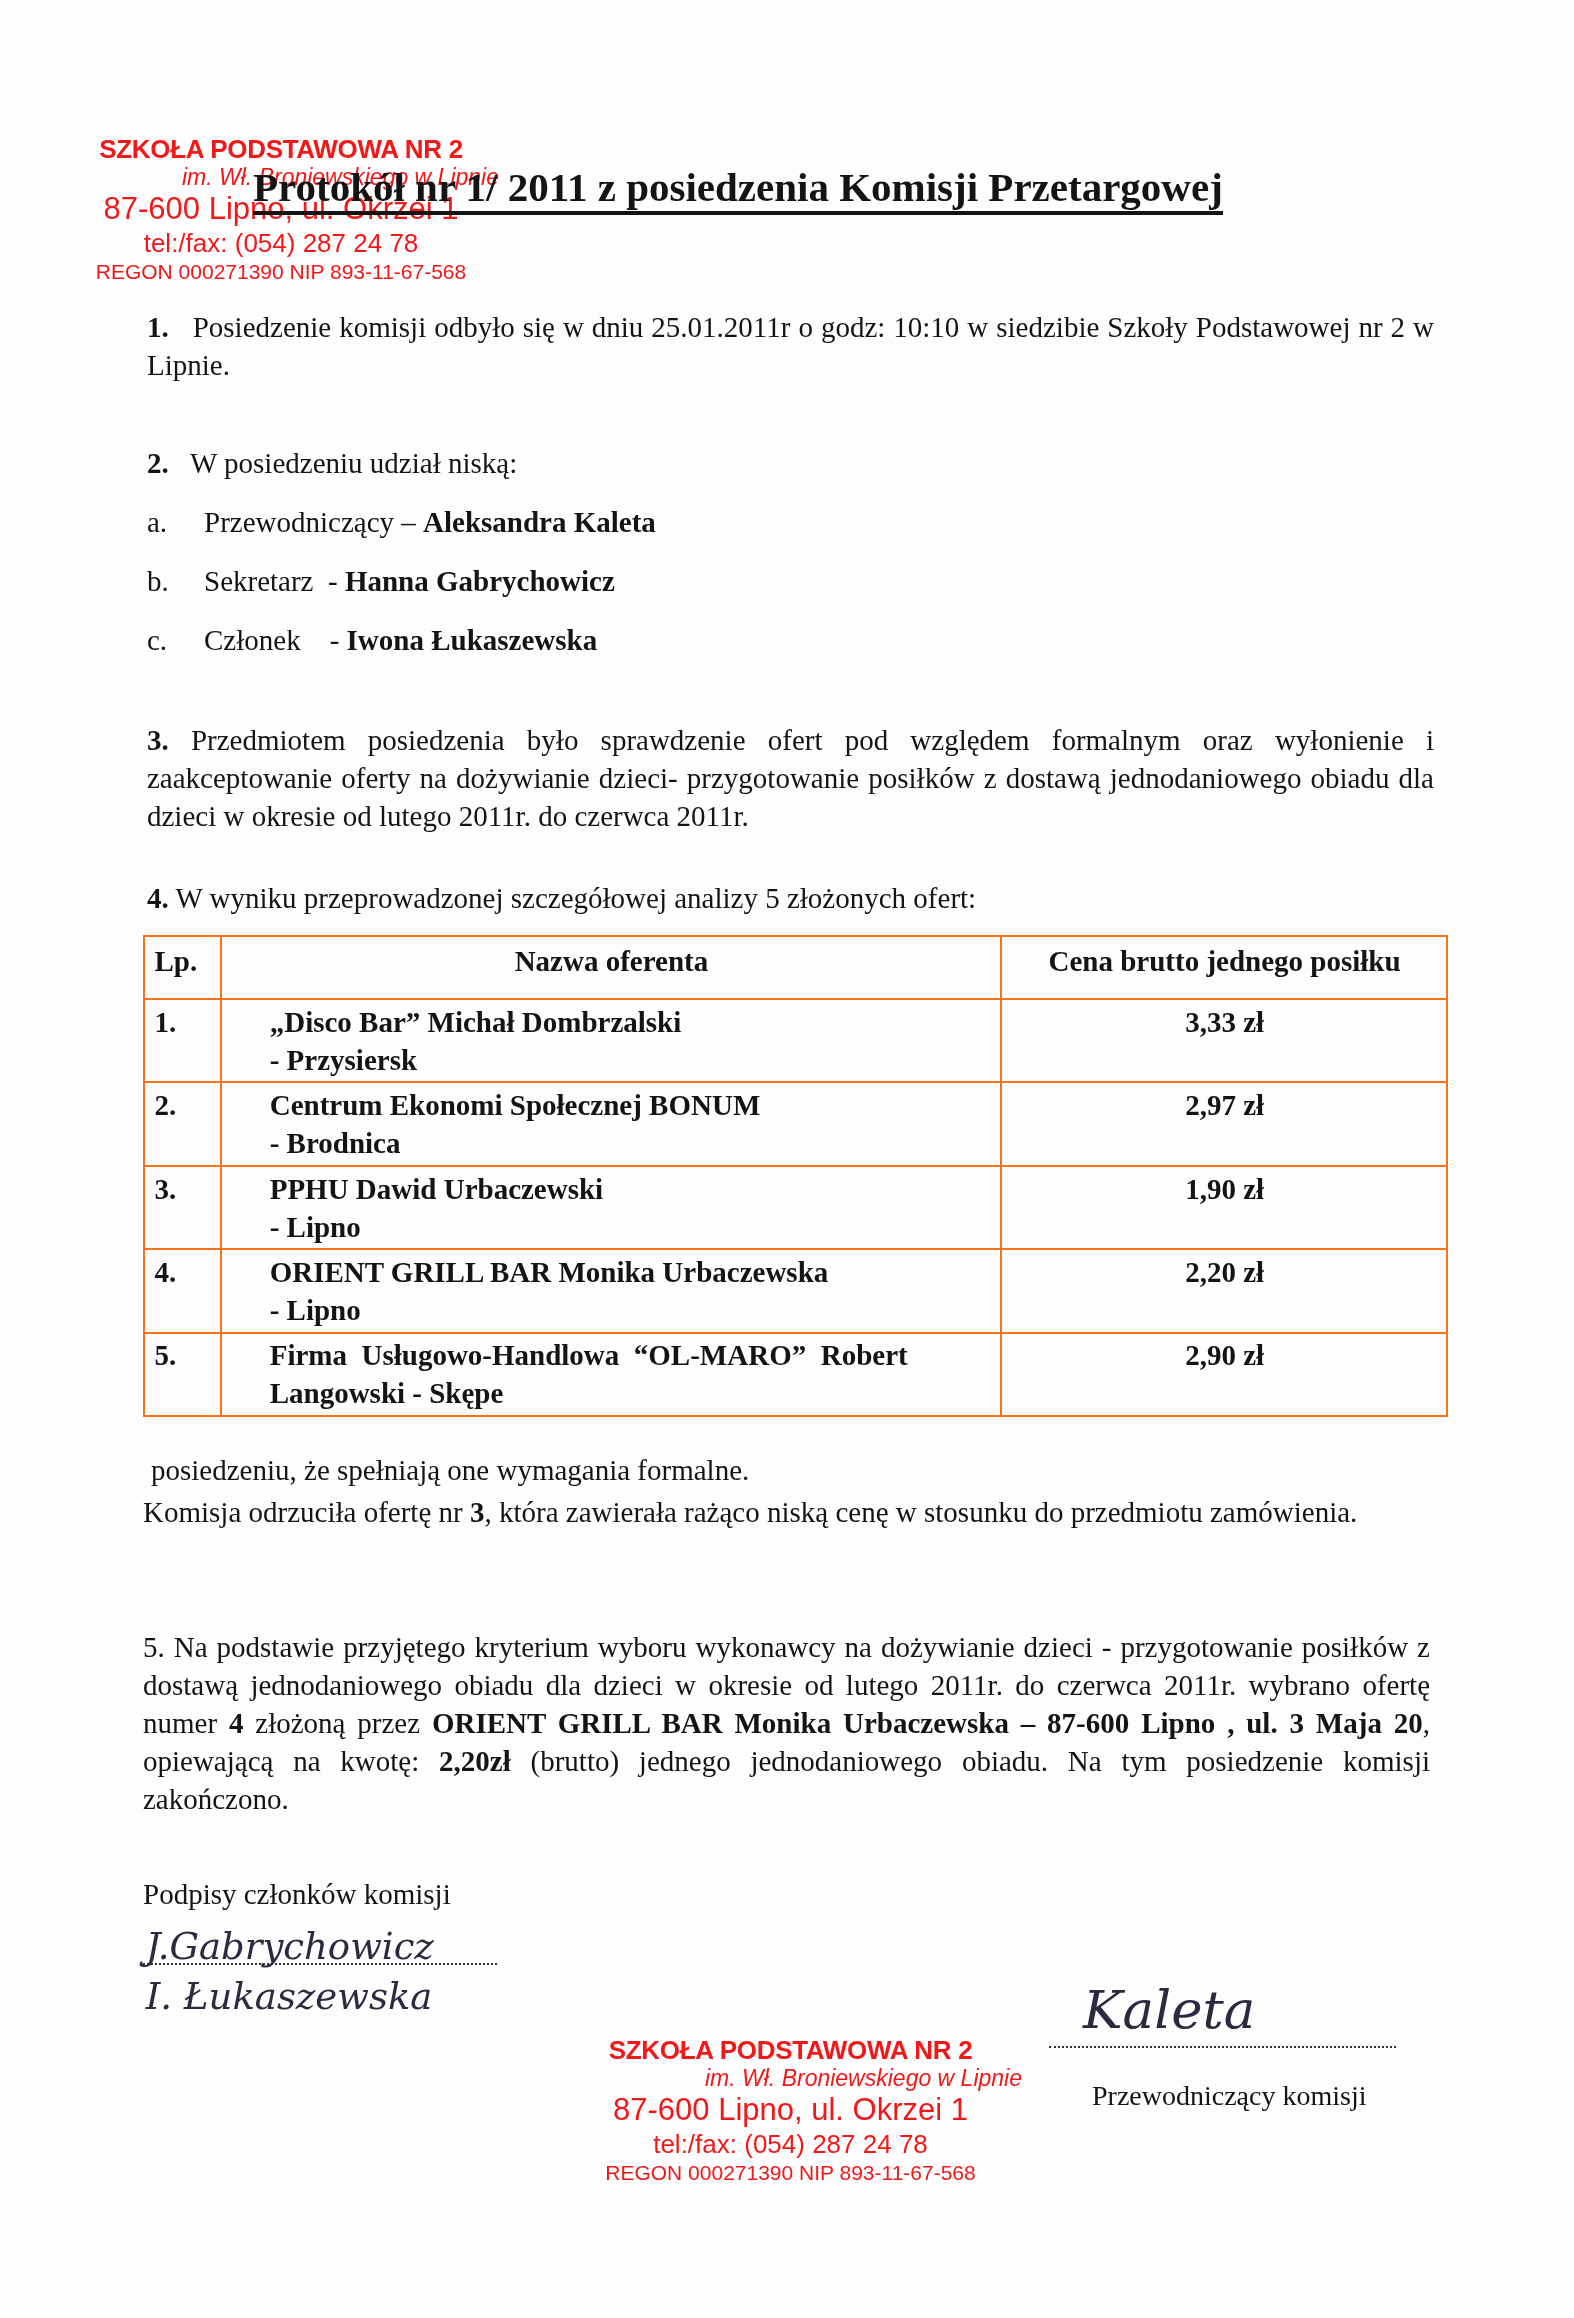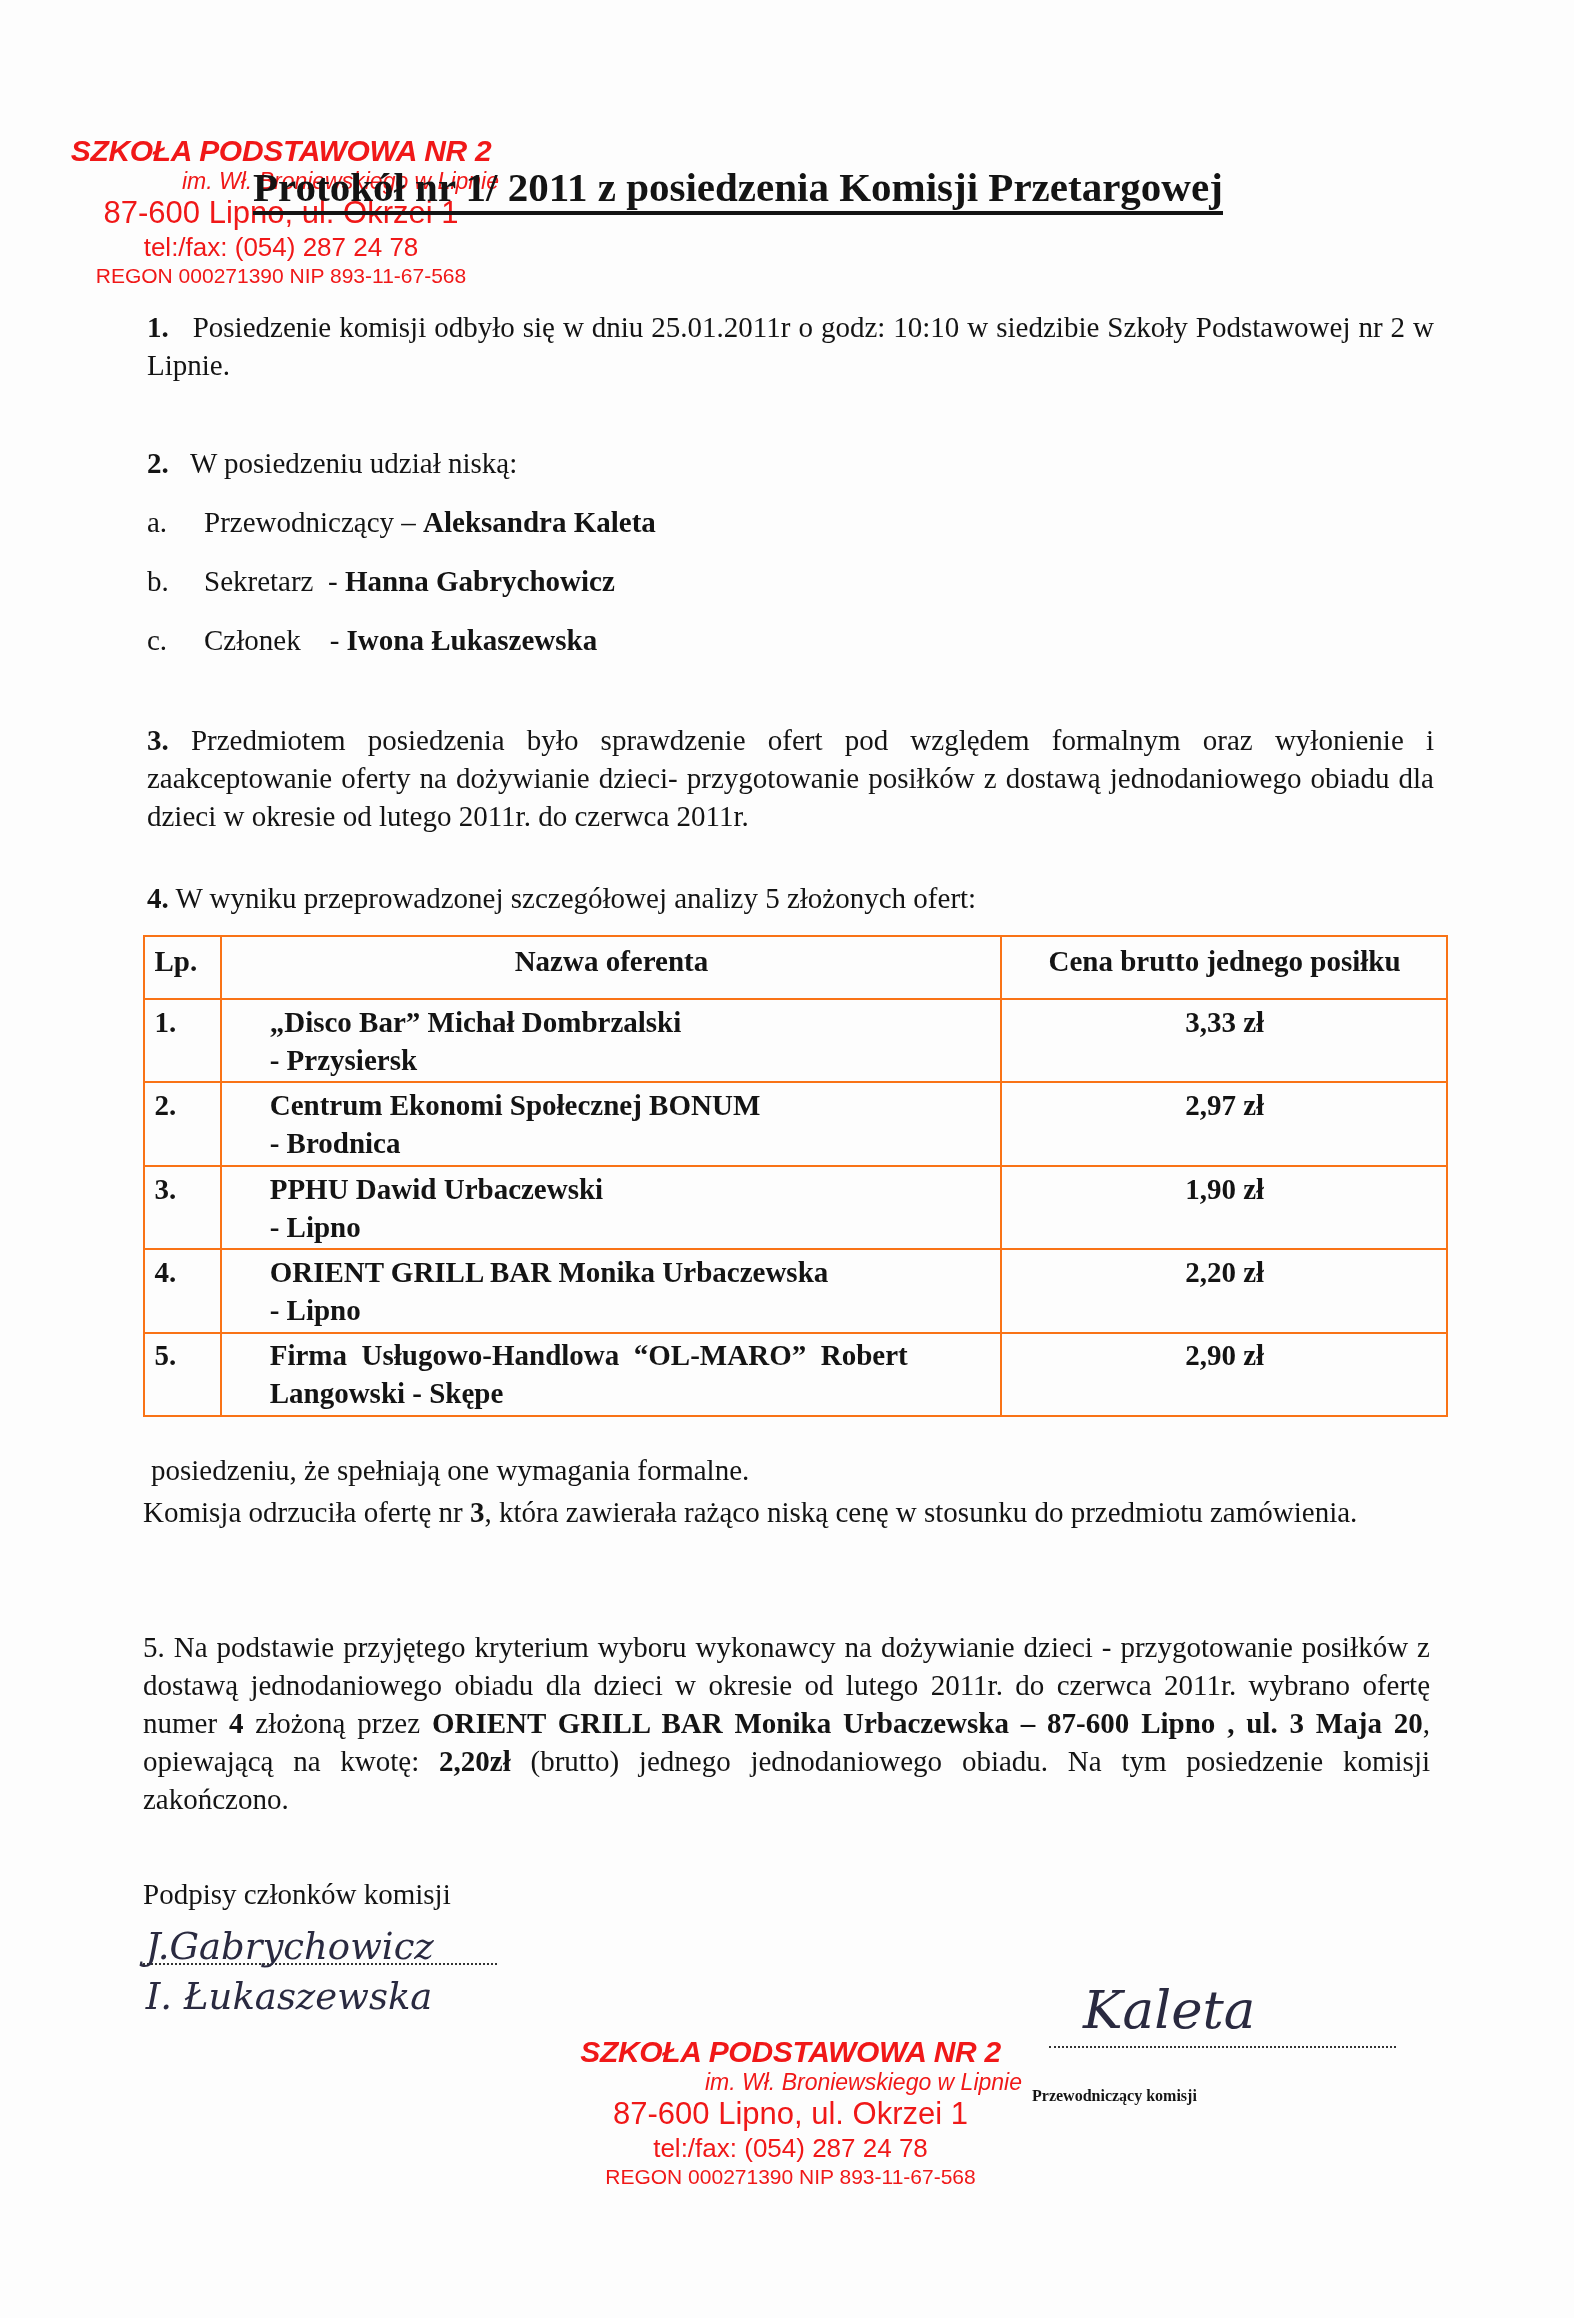--- a/index.html
+++ b/index.html
@@ -7,21 +7,21 @@
     width:1575px; height:2319px; background:#fdfdfd; position:relative; overflow:hidden;
     font-family:"Liberation Serif", serif; color:#141414;
   }
   .abs { position:absolute; }
   .txt { font-size:29px; line-height:38px; }
   .b { font-weight:bold; }
   .just { text-align:justify; text-align-last:auto; }
 
   
   .stamp { color:#f01818; font-family:"Liberation Sans", sans-serif; text-align:center; line-height:1; }
-  .stamp .s1 { font-weight:bold; font-size:30px; letter-spacing:-0.3px;font-style:italic; }
+  .stamp .s1 { font-weight:bold; font-size:26px; letter-spacing:-0.3px; }
   .stamp .s2 { font-style:italic; font-size:23px; margin-top:4.1px;text-align:right; }
   .stamp .s3 { font-size:31px; margin-top:4.1px; }
   .stamp .s4 { font-size:26px; margin-top:5.4px; }
   .stamp .s5 { font-size:21px; margin-top:5.4px; }
 
   
   .title {
     left:253px; top:163px; font-size:41px; font-weight:bold; line-height:48px;
     border-bottom:4.1px solid #141414; padding-bottom:0px; white-space:nowrap;
   }
@@ -157,21 +157,21 @@
   <span class="sig abs" style="left:2.7px; top:0; font-size:37px;text-align:center;">J.Gabrychowicz</span>
 </div>
 <div class="abs" style="left:143px; top:1975px; width:368px; height:48px;">
   <span class="sig abs" style="left:2.7px; top:0; font-size:37px;">I. Łukaszewska</span>
 </div>
 
 <div class="abs" style="left:1035px; top:1975px; width:368px; height:82px;">
   <div class="dots" style="position:absolute; left:13.6px; right:6.8px; bottom:9.5px;"></div>
   <span class="sig abs" style="left:48px; top:4.1px; font-size:53px;">Kaleta</span>
 </div>
-<div class="abs" style="left:1032px; top:2079px; font-size:16px; line-height:33px;font-weight:bold;">Przewodniczący komisji</div>
+<div class="abs" style="left:1092px; top:2079px; font-size:28px; line-height:33px;">Przewodniczący komisji</div>
 
 <div class="abs stamp" style="left:559px; top:2037px; width:463px;">
   <div class="s1">SZKOŁA PODSTAWOWA NR 2</div>
   <div class="s2">im. Wł. Broniewskiego w Lipnie</div>
   <div class="s3">87-600 Lipno, ul. Okrzei 1</div>
   <div class="s4">tel:/fax: (054) 287 24 78</div>
   <div class="s5">REGON 000271390 NIP 893-11-67-568</div>
 </div>
 
 

